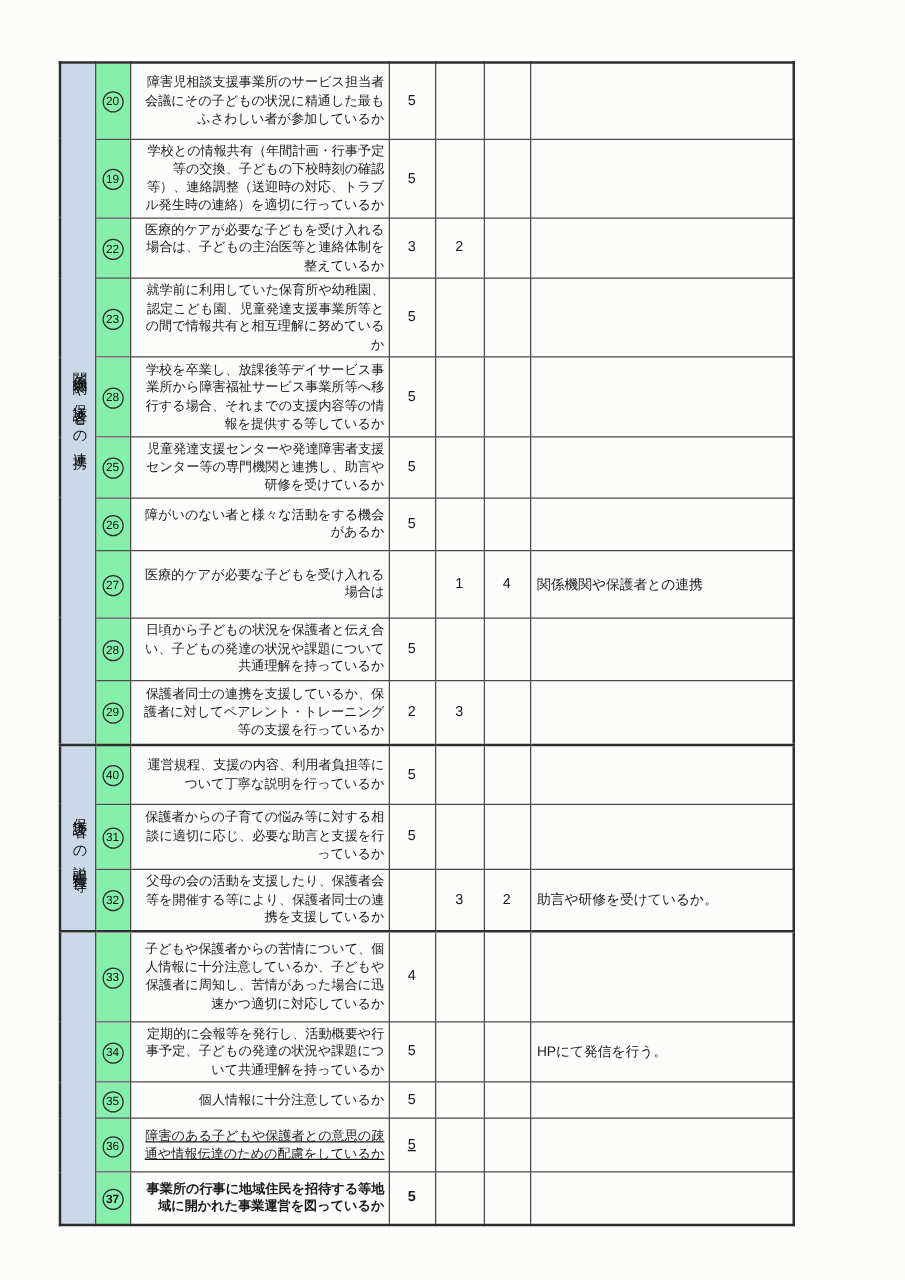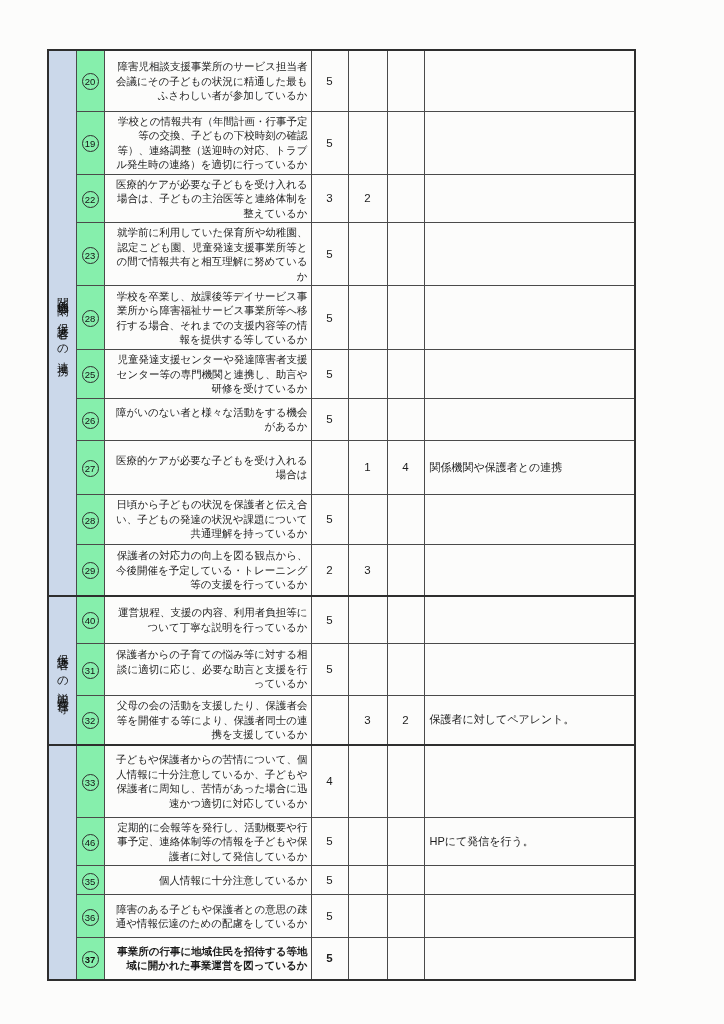--- a/index.html
+++ b/index.html
@@ -121,21 +121,21 @@
         <tr style="height: 50px;">
           <td class="num"><span class="circle">28</span></td>
           <td class="q">日頃から子どもの状況を保護者と伝え合い、子どもの発達の状況や課題について共通理解を持っているか</td>
           <td class="score">5</td>
           <td class="score"></td>
           <td class="score"></td>
           <td class="comment"></td>
         </tr>
         <tr style="height: 52px;">
           <td class="num"><span class="circle">29</span></td>
-          <td class="q">保護者の対応力の向上を図る観点から、今後開催を予定している・トレーニング等の支援を行っているか</td>
+          <td class="q">保護者同士の連携を支援しているか、保護者に対してペアレント・トレーニング等の支援を行っているか</td>
           <td class="score">2</td>
           <td class="score">3</td>
           <td class="score"></td>
           <td class="comment"></td>
         </tr>
         <tr class="group-start" style="height: 47px;">
           <td class="cat" rowspan="3">
             <div class="catlabel">保護者への説明責任等</div>
           </td>
           <td class="num"><span class="circle">40</span></td>
@@ -152,50 +152,50 @@
           <td class="score"></td>
           <td class="score"></td>
           <td class="comment"></td>
         </tr>
         <tr style="height: 50px;">
           <td class="num"><span class="circle">32</span></td>
           <td class="q">父母の会の活動を支援したり、保護者会等を開催する等により、保護者同士の連携を支援しているか</td>
           <td class="score"></td>
           <td class="score">3</td>
           <td class="score">2</td>
-          <td class="comment">保護者に対してペアレント。</td>
+          <td class="comment">助言や研修を受けているか。</td>
         </tr>
         <tr class="group-start" style="height: 72px;">
           <td class="cat" rowspan="5">
             <div class="catlabel"></div>
           </td>
           <td class="num"><span class="circle">33</span></td>
           <td class="q">子どもや保護者からの苦情について、個人情報に十分注意しているか、子どもや保護者に周知し、苦情があった場合に迅速かつ適切に対応しているか</td>
           <td class="score">4</td>
           <td class="score"></td>
           <td class="score"></td>
           <td class="comment"></td>
         </tr>
         <tr style="height: 47px;">
-          <td class="num"><span class="circle">46</span></td>
-          <td class="q">定期的に会報等を発行し、活動概要や行事予定、連絡体制等の情報を子どもや保護者に対して発信しているか</td>
+          <td class="num"><span class="circle">34</span></td>
+          <td class="q">定期的に会報等を発行し、活動概要や行事予定、子どもの発達の状況や課題について共通理解を持っているか</td>
           <td class="score">5</td>
           <td class="score"></td>
           <td class="score"></td>
           <td class="comment">HPにて発信を行う。</td>
         </tr>
         <tr style="height: 29px; margin-left: 16px;">
           <td class="num"><span class="circle">35</span></td>
           <td class="q">個人情報に十分注意しているか</td>
           <td class="score">5</td>
           <td class="score"></td>
           <td class="score"></td>
           <td class="comment"></td>
         </tr>
-        <tr style="height: 43px;">
+        <tr style="height: 43px; text-decoration: underline;">
           <td class="num"><span class="circle">36</span></td>
           <td class="q">障害のある子どもや保護者との意思の疎通や情報伝達のための配慮をしているか</td>
           <td class="score">5</td>
           <td class="score"></td>
           <td class="score"></td>
           <td class="comment"></td>
         </tr>
         <tr style="height: 42px; font-weight: bold;">
           <td class="num"><span class="circle">37</span></td>
           <td class="q">事業所の行事に地域住民を招待する等地域に開かれた事業運営を図っているか</td>

